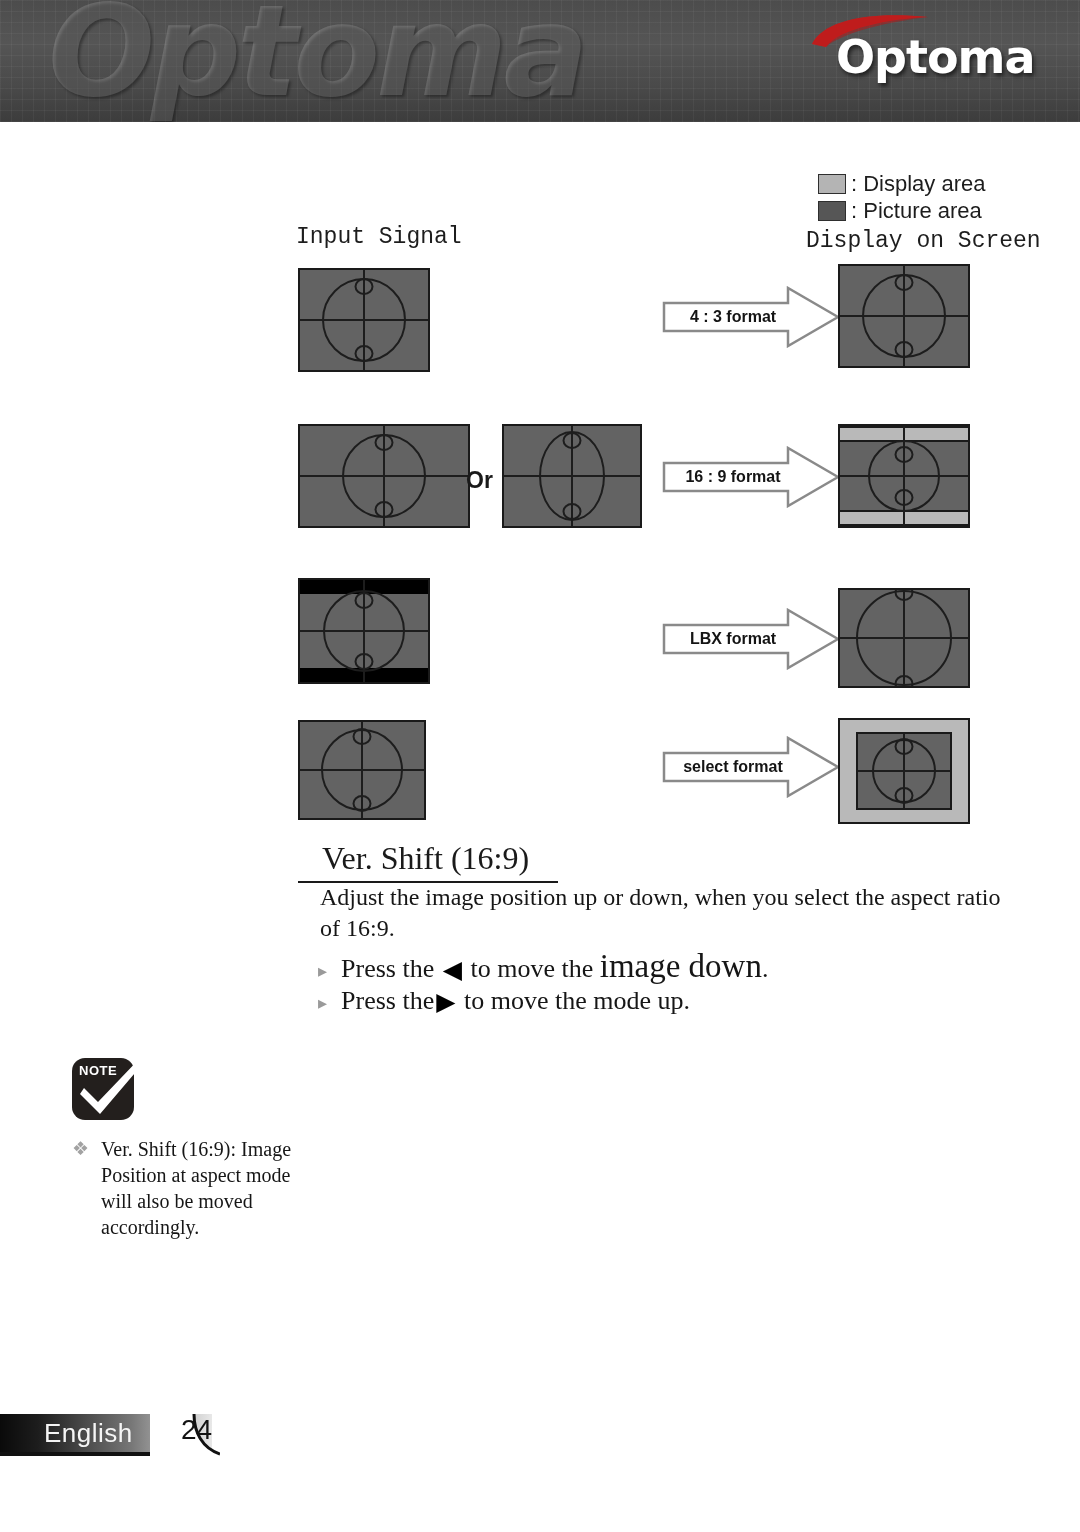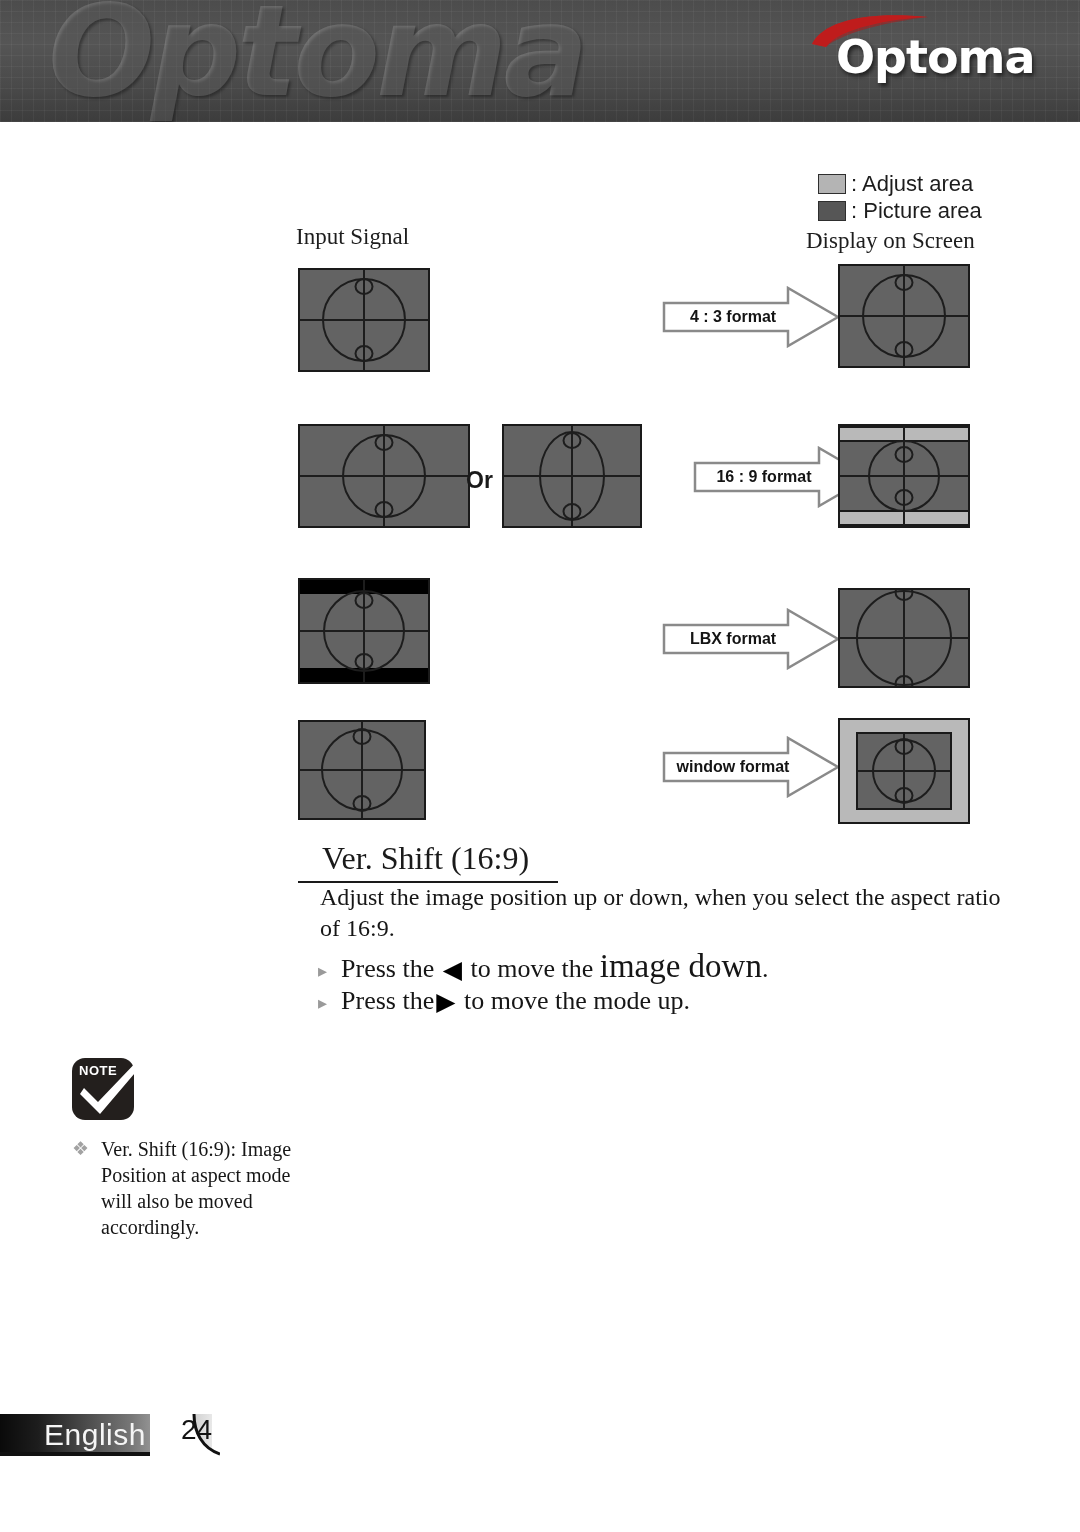--- a/index.html
+++ b/index.html
@@ -114,21 +114,21 @@
   .swatch.display { background: #b4b4b4; }
   .swatch.picture { background: #565656; }
   .legend-label {
     font-size: 22px;
     color: #1d1d1d;
     white-space: nowrap;
   }
 
   .col-head {
     position: absolute;
-    font-family: Liberation Serif, serif;
+    font-family: Liberation Mono, monospace;
     font-size: 23px;
     color: #1d1d1d;
     white-space: nowrap;
   }
   .col-head.input { left: 296px; top: 102px; }
   .col-head.output { left: 806px; top: 106px; }
 
   
   .tp {
     position: absolute;
@@ -365,21 +365,21 @@
     left: 150px;
     top: 0;
     width: 70px;
     height: 45px;
   }
   .footer-lang {
     position: absolute;
     left: 44px;
     top: 4px;
     font-family: "Liberation Sans", sans-serif;
-    font-size: 30px;
+    font-size: 26px;
     color: #f5f5f5;
     letter-spacing: 0.5px;
   }
   .footer-page {
     position: absolute;
     left: 181px;
     top: 0px;
     font-family: "Liberation Sans", sans-serif;
     font-size: 28px;
     color: #131313;
@@ -398,21 +398,21 @@
     </svg>
     <div class="logo-text">Optoma</div>
   </div>
 </div>
 
 <div class="content">
 
   <div class="legend">
     <div class="legend-row">
       <span class="swatch display"></span>
-      <span class="legend-label">: Adjust area</span>
+      <span class="legend-label">: Display area</span>
     </div>
     <div class="legend-row">
       <span class="swatch picture"></span>
       <span class="legend-label">: Picture area</span>
     </div>
   </div>
 
   <div class="col-head input">Input Signal</div>
   <div class="col-head output">Display on Screen</div>
 
@@ -458,21 +458,21 @@
   <div class="tp" style="left:502px; top:302px; width:140px; height:104px;">
     <div class="inner">
       <div class="hline"></div>
       <div class="vline"></div>
       <div class="circle" style="width:62px;height:86px;"></div>
       <div class="dot" style="top:6px;"></div>
       <div class="dot" style="bottom:6px;"></div>
     </div>
   </div>
 
-  <div class="arrow" style="left:662px; top:324px;margin-left:31px;">
+  <div class="arrow" style="left:662px; top:324px;">
     <svg width="178" height="62" viewBox="0 0 178 62" xmlns="http://www.w3.org/2000/svg">
       <path d="M2 17 H126 V2 L176 31 L126 60 V45 H2 Z" fill="#ffffff" stroke="#8a8a8a" stroke-width="2.5"></path>
     </svg>
     <div class="arrow-label">16 : 9 format</div>
   </div>
 
   <div class="tp" style="left:838px; top:302px; width:132px; height:104px;">
     <div class="inner">
       <div class="graybar" style="top:0; height:16px;"></div>
       <div class="graybar" style="bottom:0; height:16px;"></div>
@@ -520,21 +520,21 @@
       <div class="circle" style="width:78px;height:78px;"></div>
       <div class="dot" style="top:6px;"></div>
       <div class="dot" style="bottom:6px;"></div>
     </div>
   </div>
 
   <div class="arrow" style="left:662px; top:614px;">
     <svg width="178" height="62" viewBox="0 0 178 62" xmlns="http://www.w3.org/2000/svg">
       <path d="M2 17 H126 V2 L176 31 L126 60 V45 H2 Z" fill="#ffffff" stroke="#8a8a8a" stroke-width="2.5"></path>
     </svg>
-    <div class="arrow-label">window format</div>
+    <div class="arrow-label">select format</div>
   </div>
 
   <div class="tp windowed" style="left:838px; top:596px; width:132px; height:106px;">
     <div class="picture-inset" style="left:16px; top:12px; right:16px; bottom:12px;">
       <div class="hline"></div>
       <div class="vline"></div>
       <div class="circle" style="width:60px;height:60px;"></div>
       <div class="dot" style="top:4px;"></div>
       <div class="dot" style="bottom:4px;"></div>
     </div>

